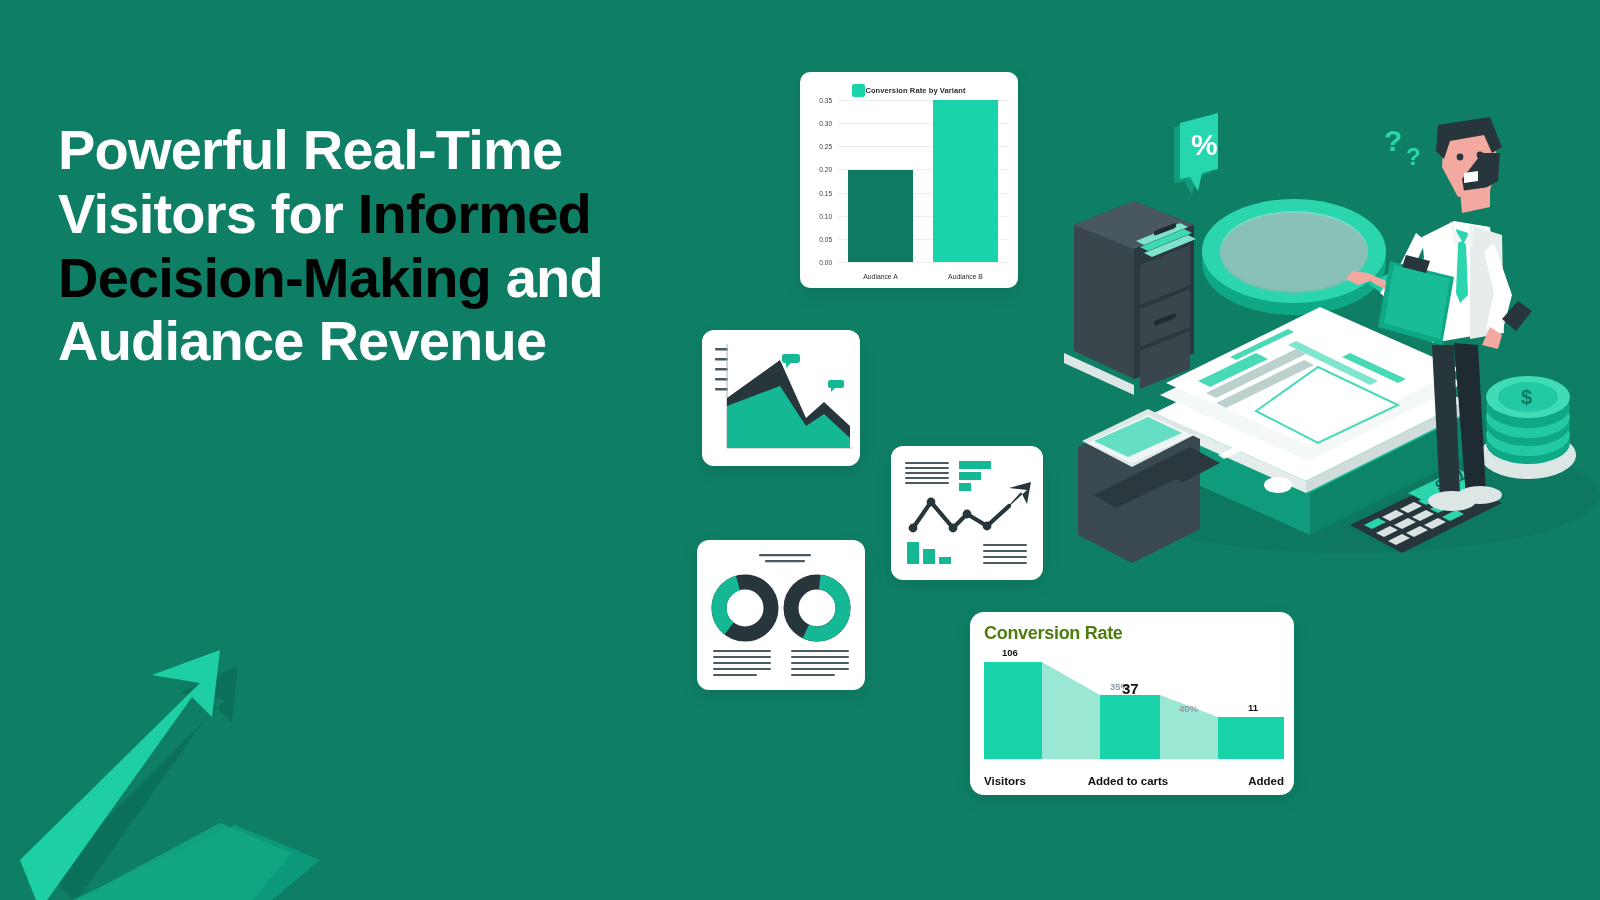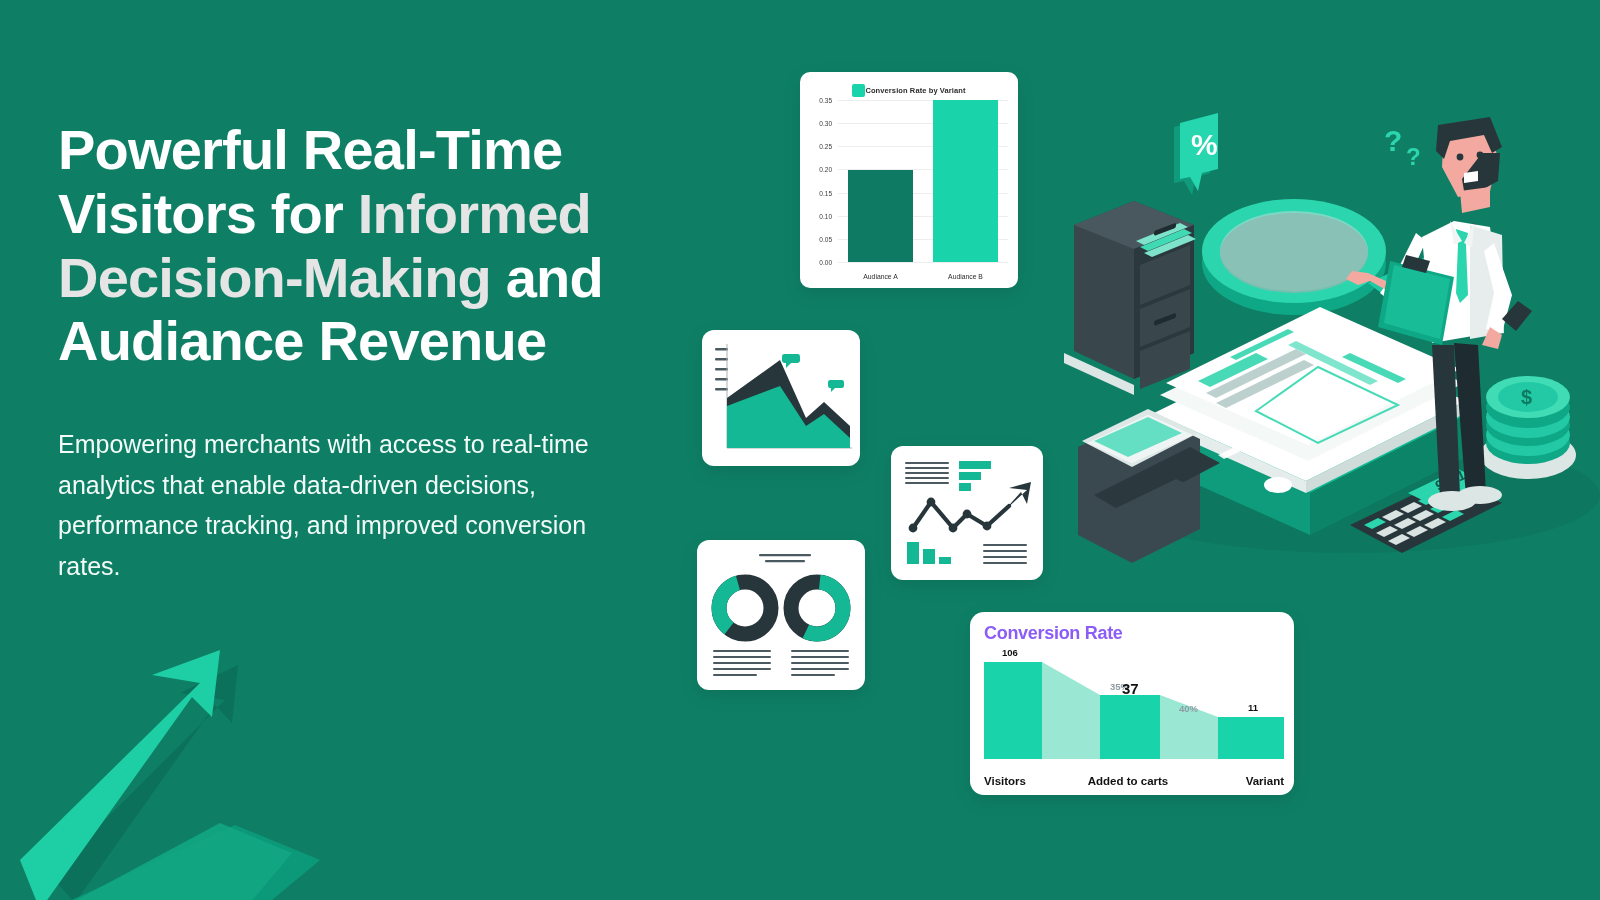--- a/index.html
+++ b/index.html
@@ -10,21 +10,21 @@
     position:relative;
   }
   .stage { position:absolute; inset:0; width:1600px; height:900px; overflow:hidden; }
 
   
   .copy { position:absolute; left:58px; top:118px; width:640px; }
   .headline {
     font-size:56px; line-height:1.14; font-weight:800;
     color:#FFFFFF; letter-spacing:-0.8px;
   }
-  .headline .accent { color:#e5e5e5; }
+  .headline .accent { color:#000000; }
   .subcopy {
     position:absolute; left:58px; top:424px; width:580px;
     font-size:25px; line-height:1.62; color:#F2FBF8; font-weight:400;
   }
 
   
   .arrows { position:absolute; left:20px; top:645px; width:300px; height:265px; }
 
   
   .card { position:absolute; background:#FFFFFF; border-radius:14px;
@@ -51,21 +51,21 @@
   
   #card-area { left:702px; top:330px; width:158px; height:136px; border-radius:12px; }
   
   #card-donut { left:697px; top:540px; width:168px; height:150px; border-radius:12px; }
   
   #card-line { left:891px; top:446px; width:152px; height:134px; border-radius:12px; }
 
   
   #card-funnel { left:970px; top:612px; width:324px; height:183px; border-radius:14px; }
   .fn-title { position:absolute; left:14px; top:11px; font-size:18px; font-weight:800;
-              color:#8b5cf6; letter-spacing:-0.3px; }
+              color:#4d7c0f; letter-spacing:-0.3px; }
   .fn-plot { position:absolute; left:14px; right:10px; top:50px; height:97px; }
   .fn-xlabels { position:absolute; left:14px; right:10px; bottom:8px; display:flex;margin-top:40px; }
   .fn-xlabels span { font-size:11.5px; font-weight:700; color:#111; text-align:center; }
 
   
   .illus { position:absolute; left:1050px; top:95px; width:560px; height:470px; }
 
   svg { display:block; overflow:visible; }
   text { font-family:"Liberation Sans", sans-serif; }
 </style>
@@ -79,21 +79,20 @@
       <path d="M30 230 L205 55 L160 48 L218 20 L212 78 L195 60 L55 258 Z" fill="#0A6E58" opacity="0.85"></path>
       <path d="M0 215 L180 38 L132 30 L200 5 L192 72 L172 52 L20 265 Z" fill="#1ECFA6"></path>
       <path d="M30 265 L215 180 L300 215 L240 265 Z" fill="#0D9B7B" opacity="0.95"></path>
       <path d="M38 265 L200 178 L272 208 L224 265 Z" fill="#12A683" opacity="0.9"></path>
     </svg>
   </div>
 
   <div class="copy">
     <h1 class="headline"><span>Powerful Real-Time Visitors for </span><span class="accent">Informed Decision-Making</span><span> and Audiance Revenue</span></h1>
   </div>
-  <p class="subcopy">Empowering merchants with access to real-time analytics that enable data-driven decisions, performance tracking, and improved conversion rates.</p>
 
   <div class="card" id="card-bar">
     <div class="bc-legend">
       <span class="sw"></span>
       <span class="lbl">Conversion Rate by Variant</span>
     </div>
 
     <div class="bc-ylabels">
       <span style="top:0%">0.35</span>
       <span style="top:14.28%">0.30</span>
@@ -238,21 +237,21 @@
       <div style="position:absolute;left:6%;top:-15px;font-size:9.5px;font-weight:700;color:#111">106</div>
       <div style="position:absolute;left:42%;top:19px;font-size:9.5px;font-weight:700;color:#8F9BA3">35%</div>
       <div style="position:absolute;left:46%;top:18px;font-size:15px;font-weight:700;color:#111">37</div>
       <div style="position:absolute;left:65%;top:41px;font-size:9.5px;font-weight:700;color:#8F9BA3">40%</div>
       <div style="position:absolute;left:88%;top:40px;font-size:9.5px;font-weight:700;color:#111">11</div>
     </div>
 
     <div class="fn-xlabels">
       <span style="width:22%;text-align:left">Visitors</span>
       <span style="width:52%">Added to carts</span>
-      <span style="width:26%;text-align:right">Variant</span>
+      <span style="width:26%;text-align:right">Added</span>
     </div>
   </div>
 
   <div class="illus">
     <svg width="560" height="470" viewBox="0 0 560 470">
 
       <g>
         <path d="M124 32 L160 22 L160 78 L146 82 L142 100 L134 86 L124 88 Z" fill="#0F9B7C"></path>
         <path d="M130 28 L168 18 L168 74 L152 78 L148 96 L140 82 L130 84 Z" fill="#25D6AE"></path>
         <text x="141" y="60" font-size="30" font-weight="800" fill="#FFFFFF">%</text>

